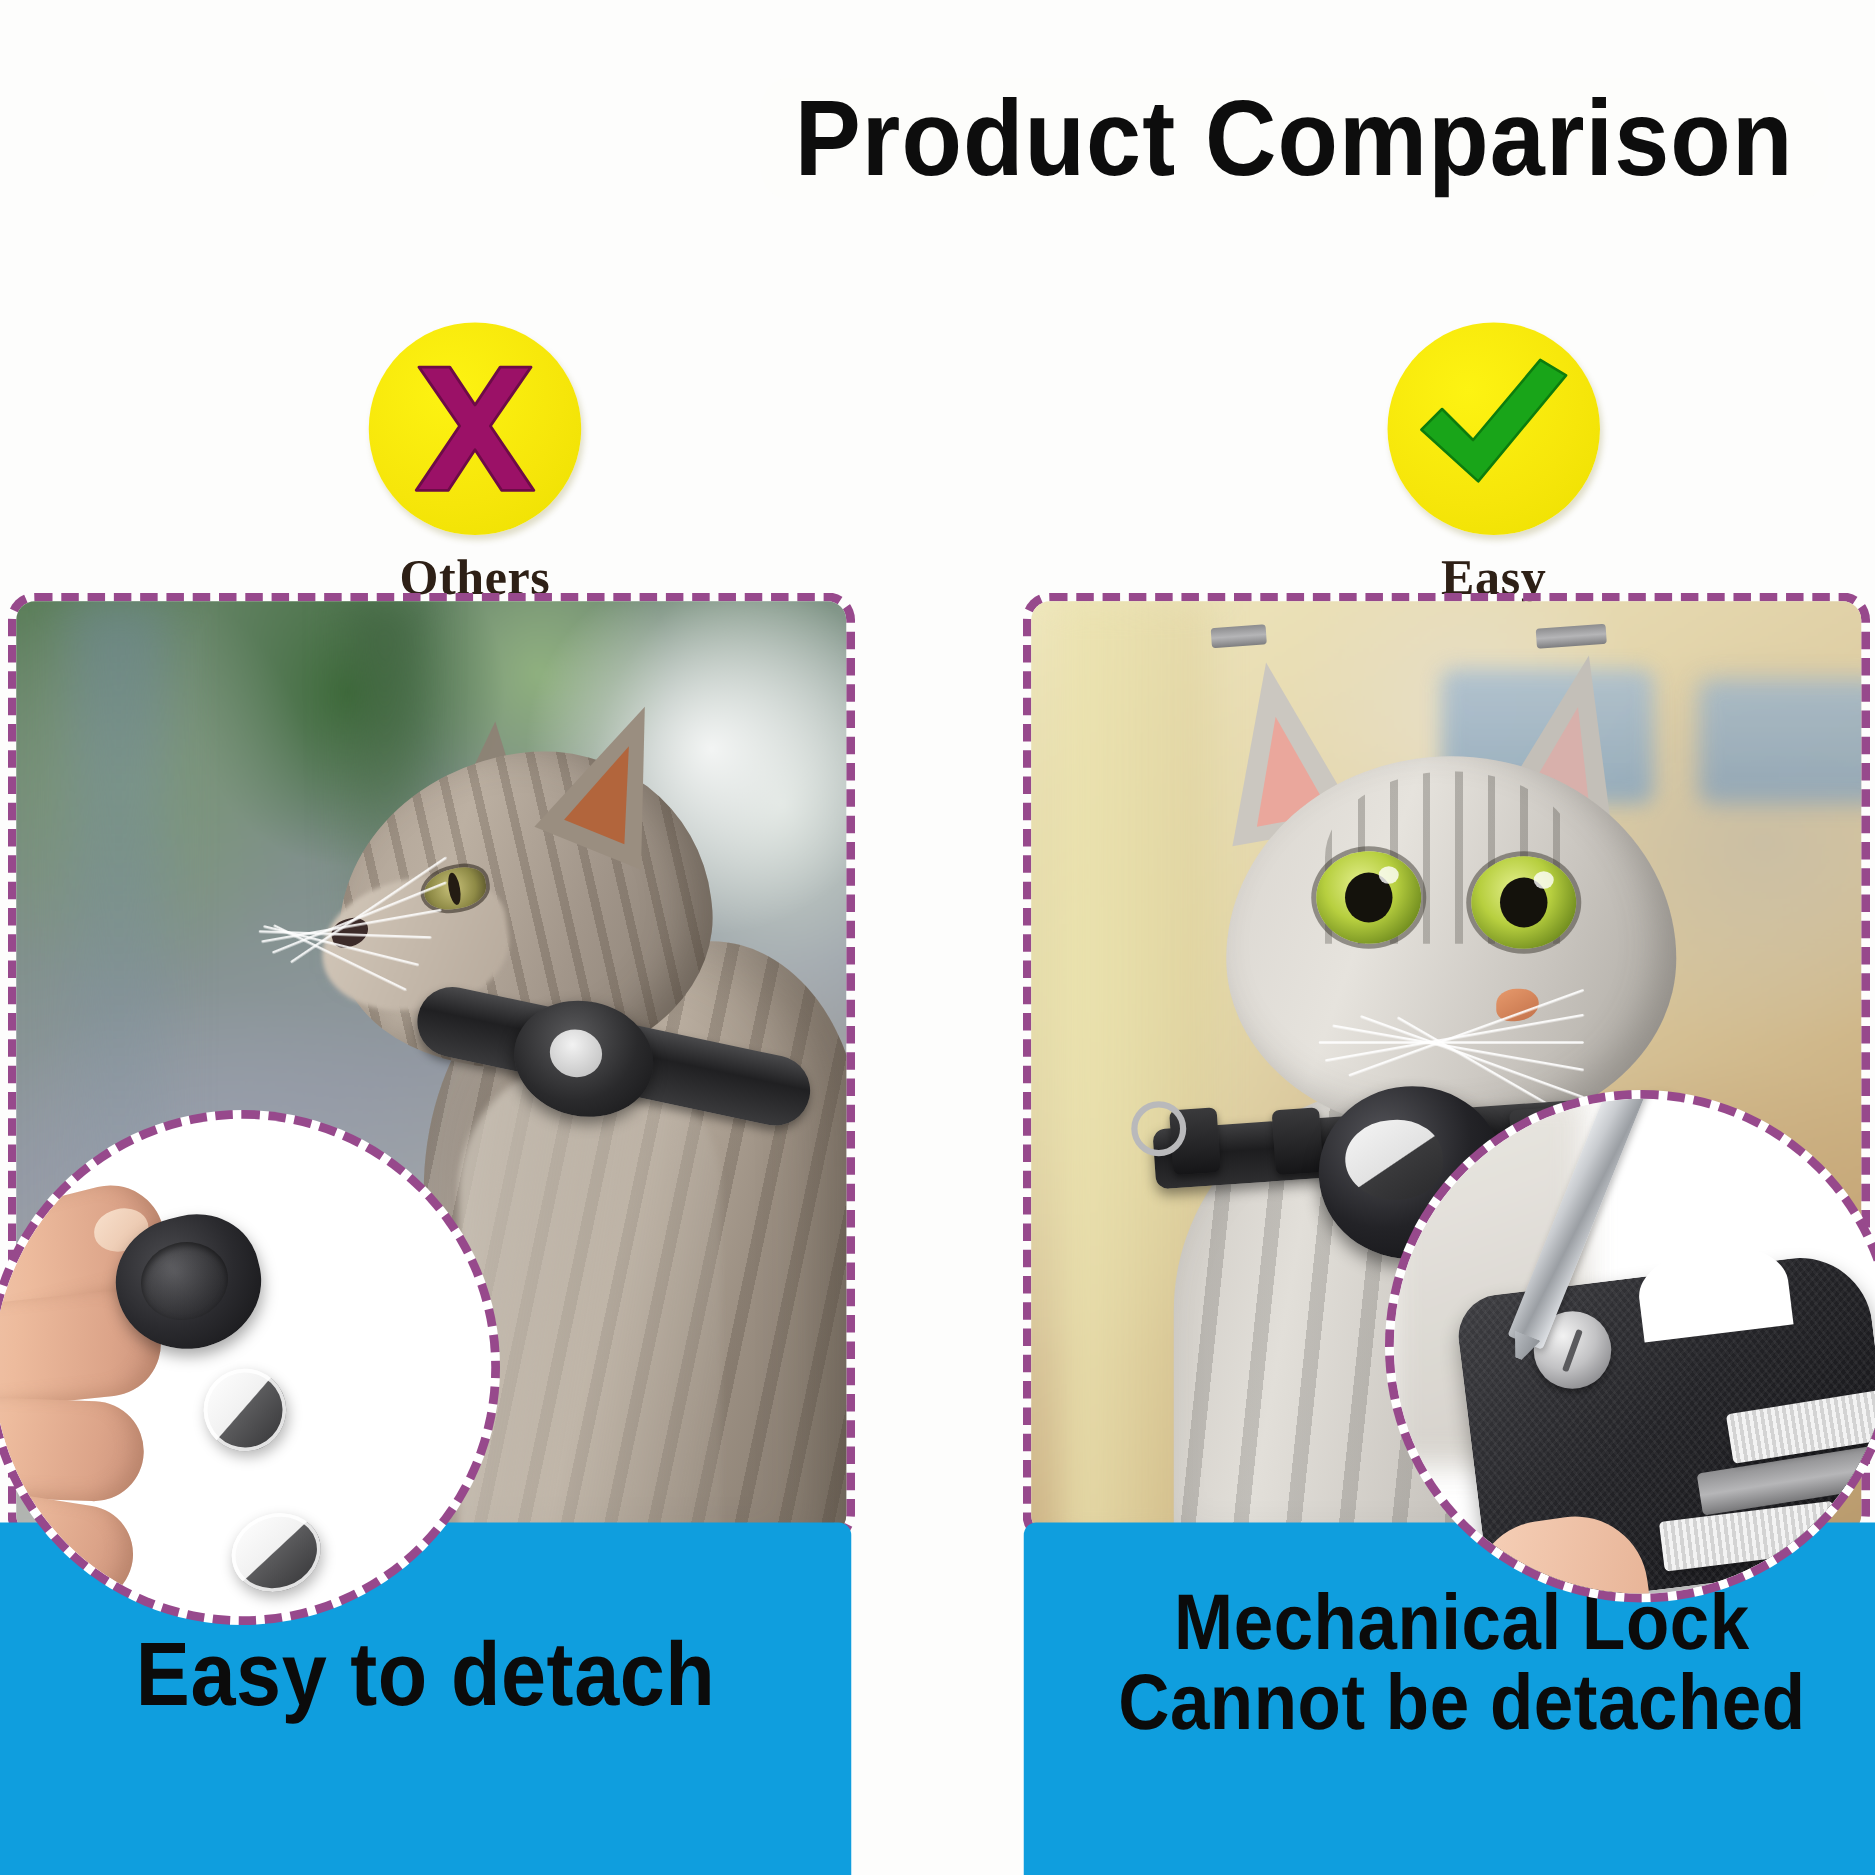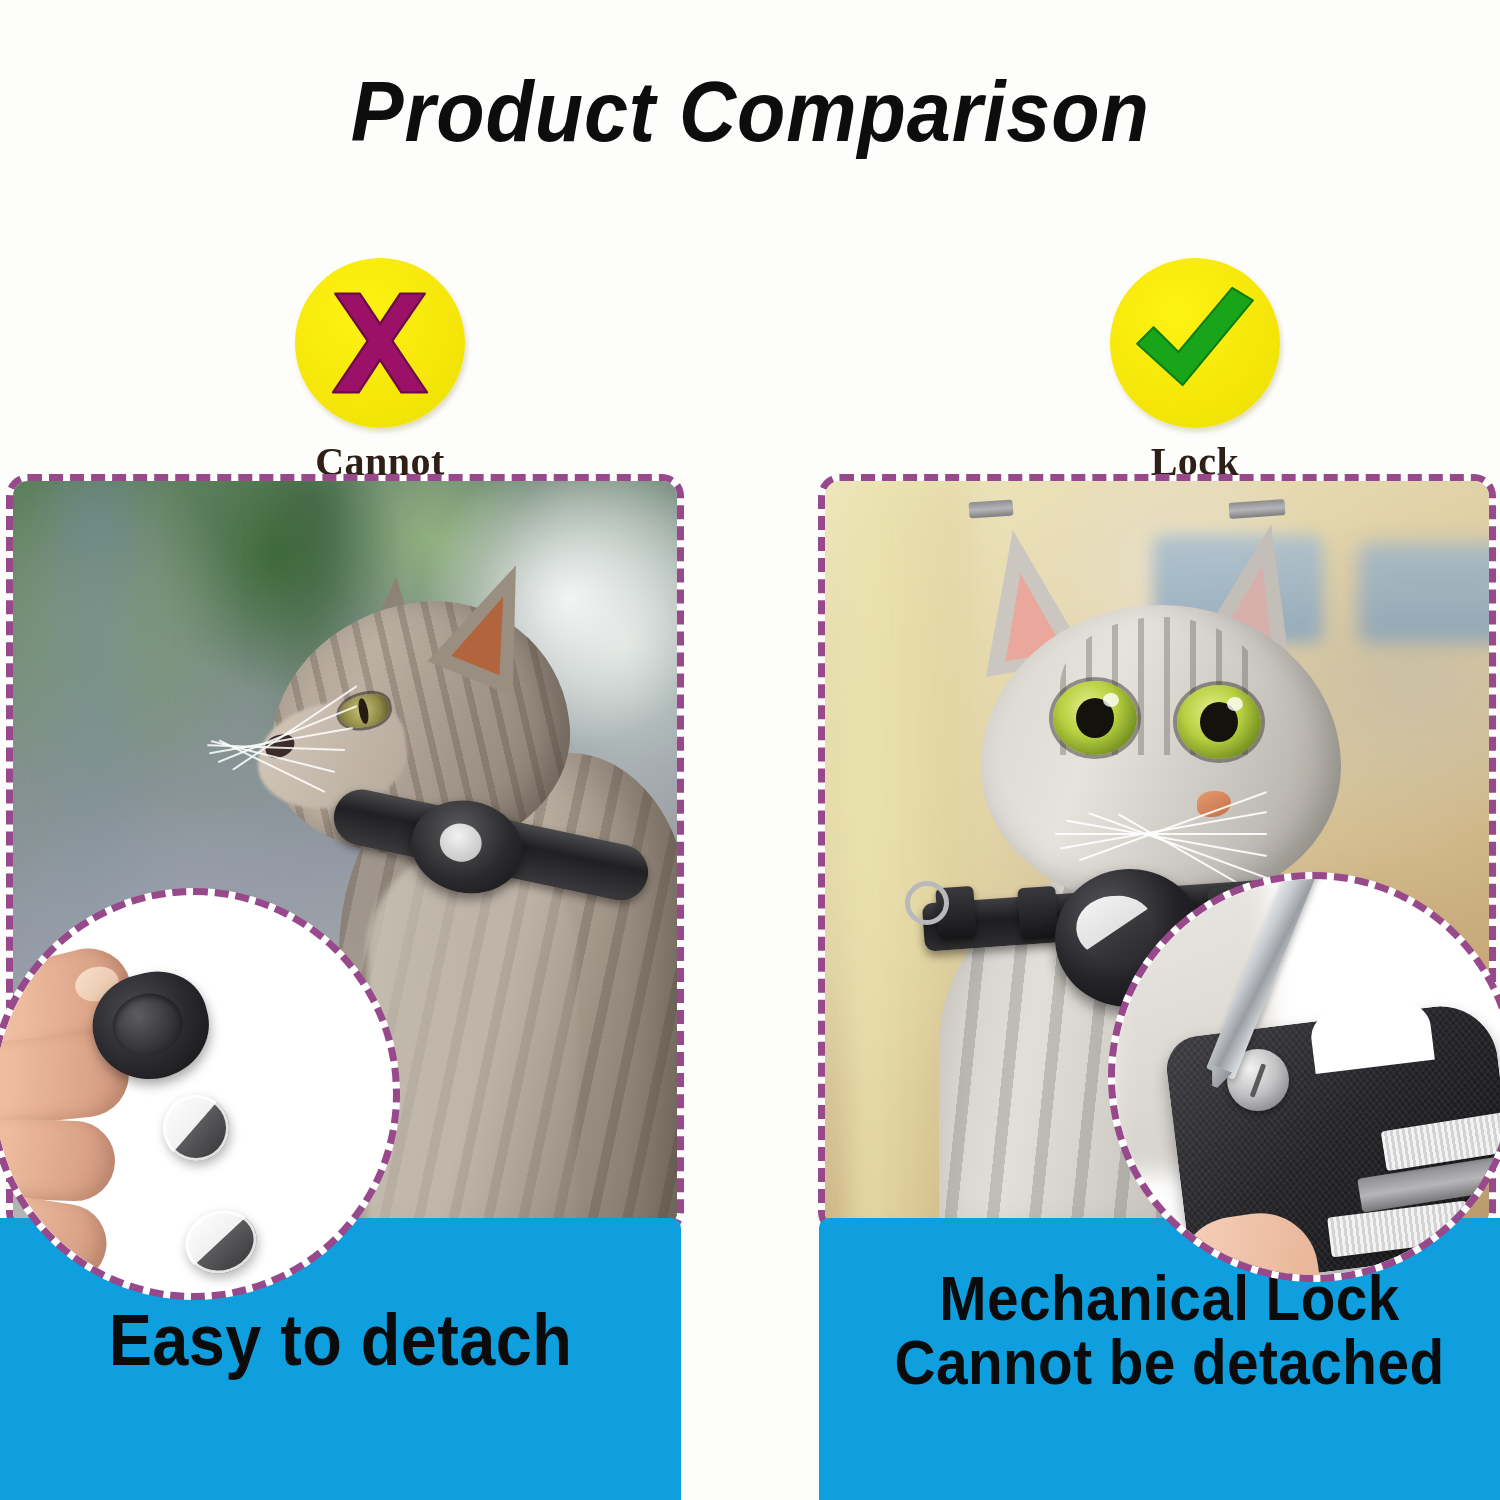--- a/index.html
+++ b/index.html
@@ -8,22 +8,21 @@
     background:#fdfdfc;
     font-family:"Liberation Sans", sans-serif;
     overflow:hidden;
     position:relative;
   }
   .stage{position:absolute;inset:0;}
 
   
   .title-wrap{
     position:absolute;left:0;top:62px;width:1500px;
-    text-align:center;
-    font-style:italic;
+    text-align:right;
   }
   .title{
     display:inline-block;
     font-family:"Liberation Sans", sans-serif;
     font-weight:bold;
     font-size:86px;
     letter-spacing:1px;
     color:#0d0d0d;
     transform:scaleX(0.92);
     transform-origin:center;
@@ -479,30 +478,30 @@
   <div class="title-wrap">
     <span class="title">Product Comparison</span>
   </div>
 
   <div class="badge-group left">
     <div class="badge-circle">
       <svg class="x-mark" viewBox="0 0 100 100">
         <path d="M10 6 L32 6 L50 33 L68 6 L90 6 L61 48 L92 94 L69 94 L50 65 L31 94 L8 94 L39 48 Z" fill="#9b1167" stroke="#6d0b47" stroke-width="2" stroke-linejoin="round"></path>
       </svg>
     </div>
-    <div class="badge-label">Cannot</div>
+    <div class="badge-label">Others</div>
   </div>
 
   <div class="badge-group right">
     <div class="badge-circle">
       <svg class="check-mark" viewBox="0 0 120 110">
         <path d="M4 58 L20 42 L44 66 L96 4 L116 16 L48 98 Z" fill="#19a519" stroke="#0d7d0d" stroke-width="2" stroke-linejoin="round"></path>
       </svg>
     </div>
-    <div class="badge-label">Lock</div>
+    <div class="badge-label">Easy</div>
   </div>
 
   <div class="panel left">
     <div class="photo">
       <div class="photo-inner">
         <div class="bg-left"></div>
         <div class="post-left"></div>
         <div class="post-left2"></div>
         <div class="glow-tr"></div>
 

